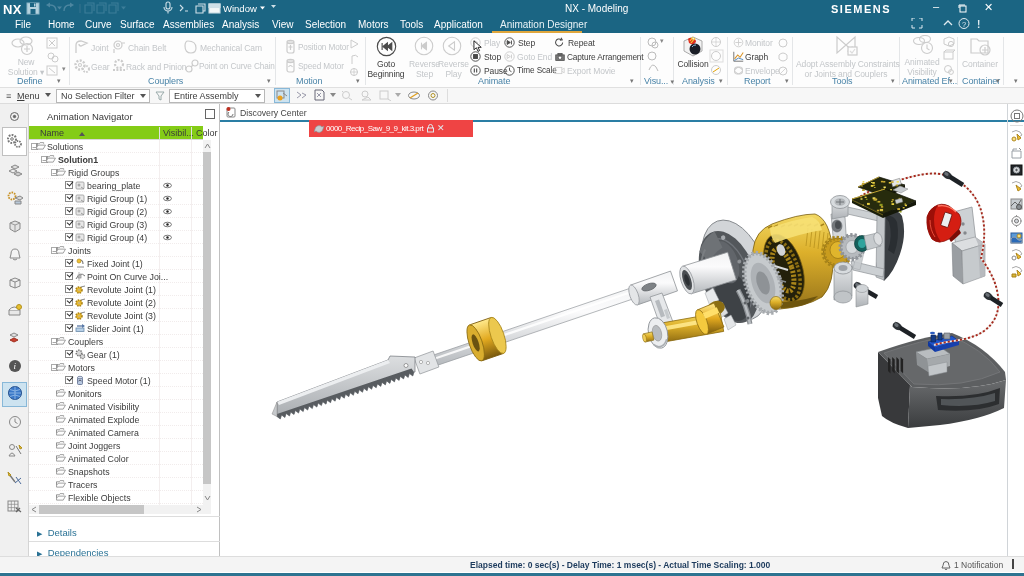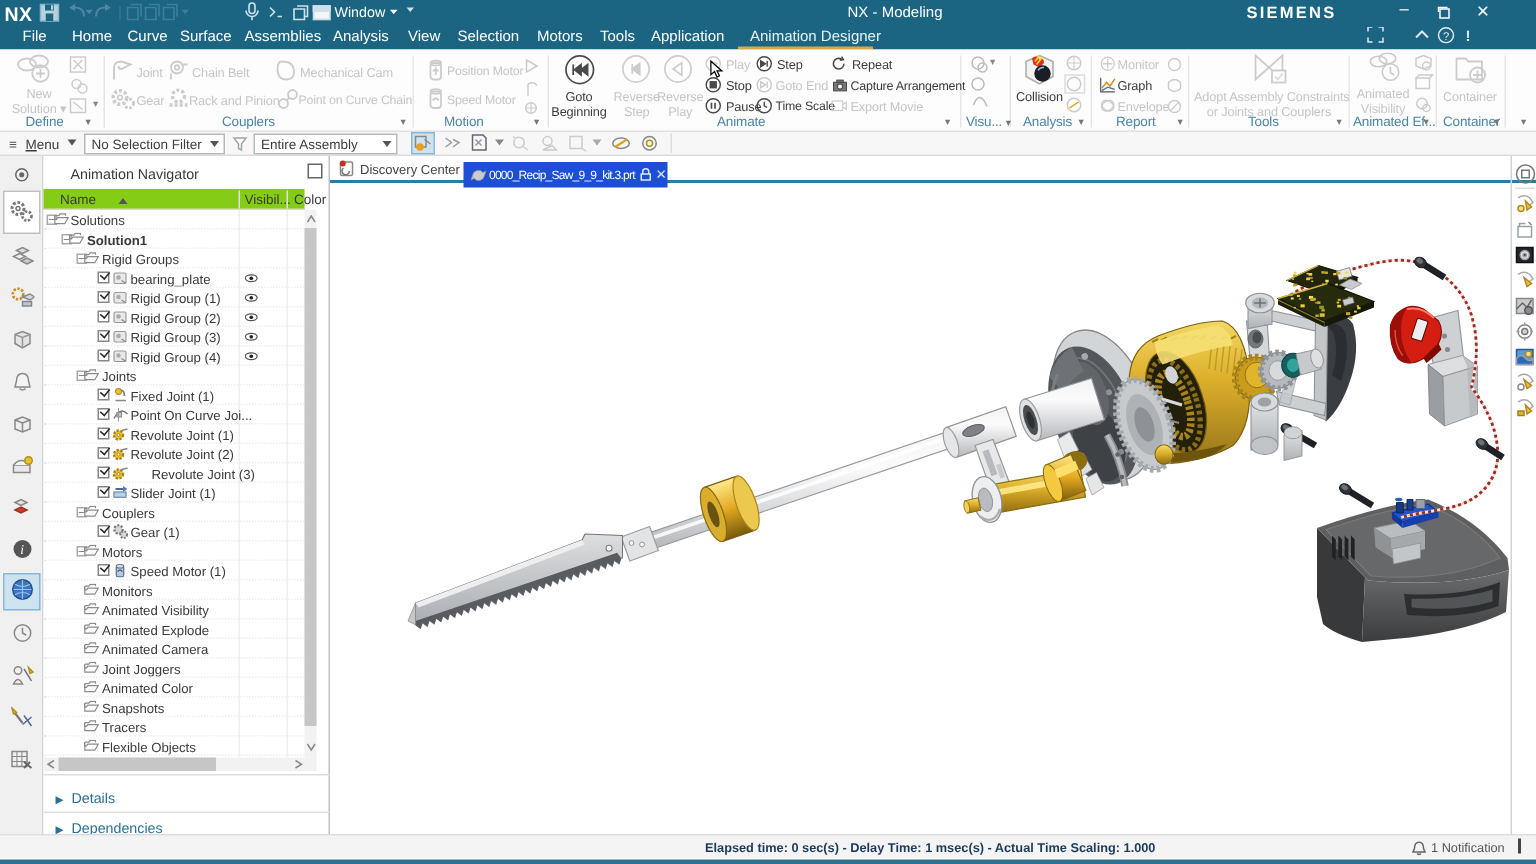--- a/index.html
+++ b/index.html
@@ -605,21 +605,21 @@
         </svg>
         <span class="t" style="left:58px;">Revolute Joint (2)</span>
       </div>
 <div class="trow" style="top:169px">
         <div class="chk" style="left:36px"></div>
         <svg class="abs" style="left:46px;top:1px" width="11" height="11" viewBox="0 0 11 11">
           <circle cx="4" cy="6" r="3" fill="#f0c030" stroke="#a88018" stroke-dasharray="1.5 1" stroke-width="1.6"></circle>
           <circle cx="4" cy="6" r="1" fill="#fff" stroke="#a88018" stroke-width="0.6"></circle>
           <path d="M6,3 l4,-1" stroke="#888" stroke-width="1"></path>
         </svg>
-        <span class="t" style="left:72px;">Revolute Joint (3)</span>
+        <span class="t" style="left:58px;">Revolute Joint (3)</span>
       </div>
 <div class="trow" style="top:182px">
         <div class="chk" style="left:36px"></div>
         <svg class="abs" style="left:46px;top:1px" width="11" height="11" viewBox="0 0 11 11">
           <rect x="1" y="5" width="8" height="3.5" fill="#b8d0e8" stroke="#6a8aaa" stroke-width="0.8"></rect>
           <path d="M2,3 h7" stroke="#4a6a9a" stroke-width="1.2"></path>
           <path d="M7,1 l3,2 -3,2" fill="#5a7aa8"></path>
         </svg>
         <span class="t" style="left:58px;">Slider Joint (1)</span>
       </div>
@@ -737,21 +737,21 @@
 <div id="viewport">
   <div class="abs" style="left:0;top:16px;width:804px;height:2px;background:#2a7ea4"></div>
   <div class="abs" style="left:4px;top:0;width:85px;height:16px;font-size:9px;color:#444;white-space:nowrap">
     <svg class="abs" style="left:1px;top:2px" width="12" height="12" viewBox="0 0 12 12">
         <rect x="2" y="2" width="8" height="9" rx="1" fill="none" stroke="#888"></rect>
         <circle cx="3.5" cy="3" r="2" fill="#c03020"></circle>
         <path d="M4,6 a2.5,2.5 0 1 0 4,2" fill="none" stroke="#777"></path>
       </svg>
     <span class="abs" style="left:16px;top:3.5px;font-size:8.7px">Discovery Center</span>
   </div>
-  <div class="abs" style="left:89px;top:4px;width:136px;height:17px;background:#1d4ed8;color:#fff;font-size:9px">
+  <div class="abs" style="left:89px;top:16px;width:164px;height:17px;background:#ef4444;color:#fff;font-size:9px">
     <svg class="abs" style="left:5px;top:3px" width="11" height="11" viewBox="0 0 11 11">
         <path d="M1,6 a4,4 0 0 1 7,-2 l2,-1 -1,3 a4,4 0 0 1 -7,2 l-2,1 z" fill="#c8ccd0" stroke="#8a8e92" stroke-width="0.6"></path>
       </svg>
     <span class="abs" style="left:17px;top:4px;font-size:8px;letter-spacing:-0.5px">0000_Recip_Saw_9_9_kit.3.prt</span>
     <svg class="abs" style="left:117px;top:4px" width="9" height="9" viewBox="0 0 9 9" fill="none" stroke="#dfe8ee">
         <rect x="1.5" y="4" width="6" height="4"></rect>
         <path d="M2.5,4 v-1.5 a2,2 0 0 1 4,0 V4"></path>
       </svg>
     <span class="abs" style="left:128px;top:3px;color:#dfe8ee">✕</span>
   </div>

